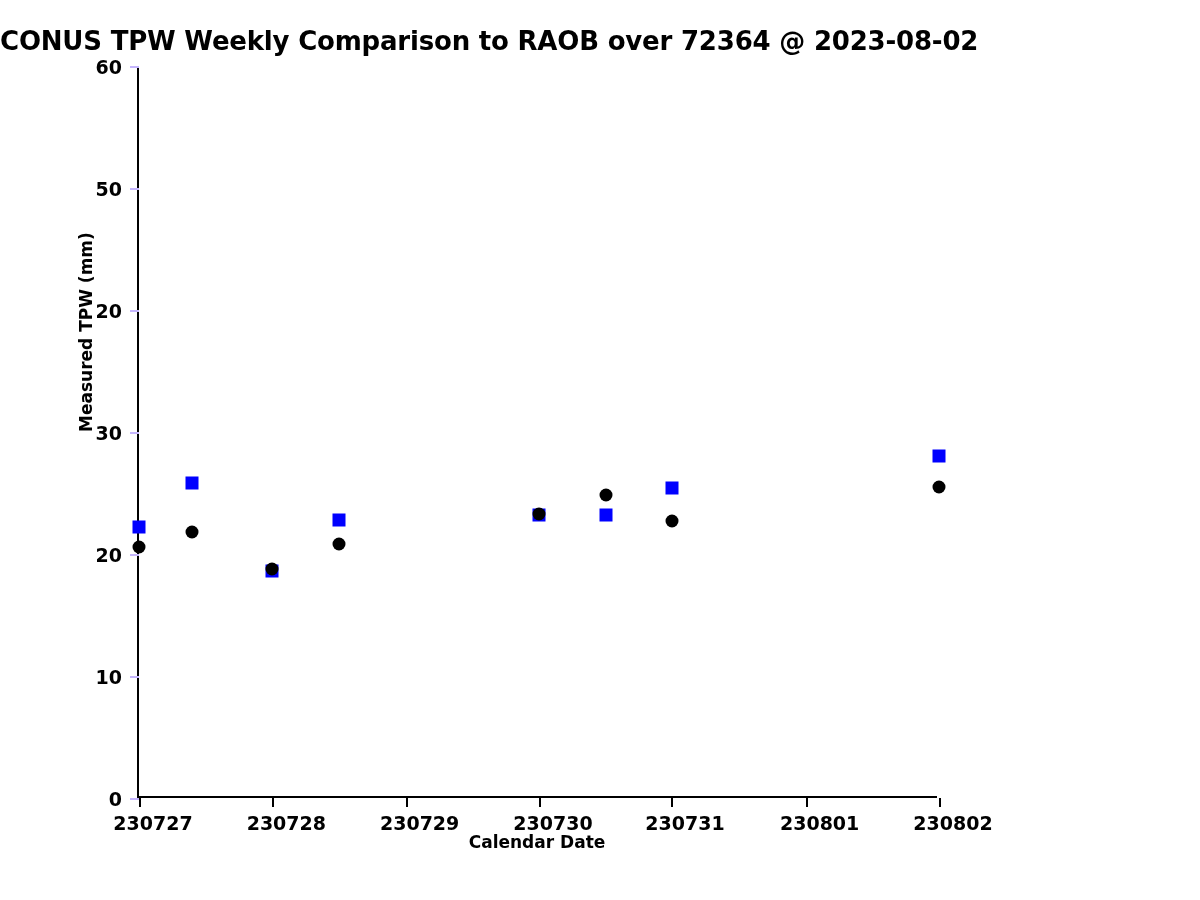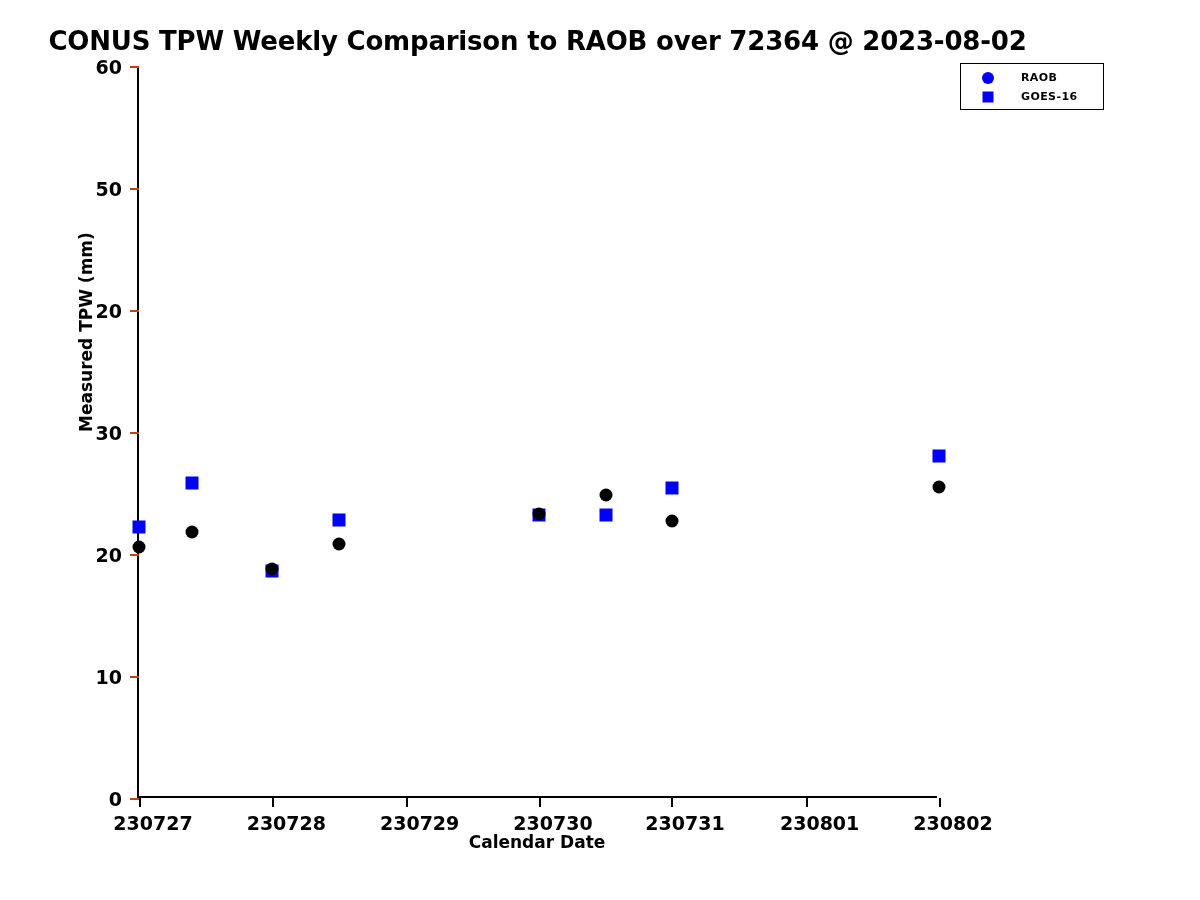--- a/index.html
+++ b/index.html
@@ -21,21 +21,20 @@
     width: 1200px;
     height: 900px;
   }
 
   
   #chart-title {
     position: absolute;
     left: 0;
     top: 26px;
     width: 1075px;
-    text-align: center;
     font-size: 26px;
     font-weight: bold;
     color: #000000;
     letter-spacing: -0.2px;
     white-space: nowrap;
     font-family: "DejaVu Sans", sans-serif;
   }
 
   
   #plot-area {
@@ -48,21 +47,21 @@
     border-left: 2px solid #000000;
     border-bottom: 2px solid #000000;
     background: #ffffff;
   }
 
   .y-tick {
     position: absolute;
     left: -9px;
     width: 9px;
     height: 0;
-    border-top: 2px solid #c2410c;
+    border-top: 2px solid #c4b5fd;
   }
   .y-tick-label {
     position: absolute;
     right: 100%;
     margin-right: 8px;
     top: -12px;
     font-size: 19px;
     font-weight: bold;
     color: #000000;
     white-space: nowrap;
@@ -247,28 +246,14 @@
         <div class="marker circle" style="left: 466.667px; top: 429.44px; background: rgb(0, 0, 0);"></div>
         <div class="marker circle" style="left: 533.333px; top: 455.06px; background: rgb(0, 0, 0);"></div>
         <div class="marker circle" style="left: 800px; top: 420.9px; background: rgb(0, 0, 0);"></div>
       </div>
   </div>
 
   <div id="y-axis-label">Measured TPW (mm)</div>
 
   <div id="x-axis-label">Calendar Date</div>
 
-  <div id="legend">
-      <div class="legend-row" style="top: 5px;">
-        <div class="legend-marker-wrap">
-          <div class="legend-marker circle" style="background: rgb(0, 0, 255);"></div>
-        </div>
-        <div class="legend-label">RAOB</div>
-      </div>
-      <div class="legend-row" style="top: 24px;">
-        <div class="legend-marker-wrap">
-          <div class="legend-marker square" style="background: rgb(0, 0, 255);"></div>
-        </div>
-        <div class="legend-label">GOES-16</div>
-      </div>
-    </div>
 
 </div>
 
 </body></html>

